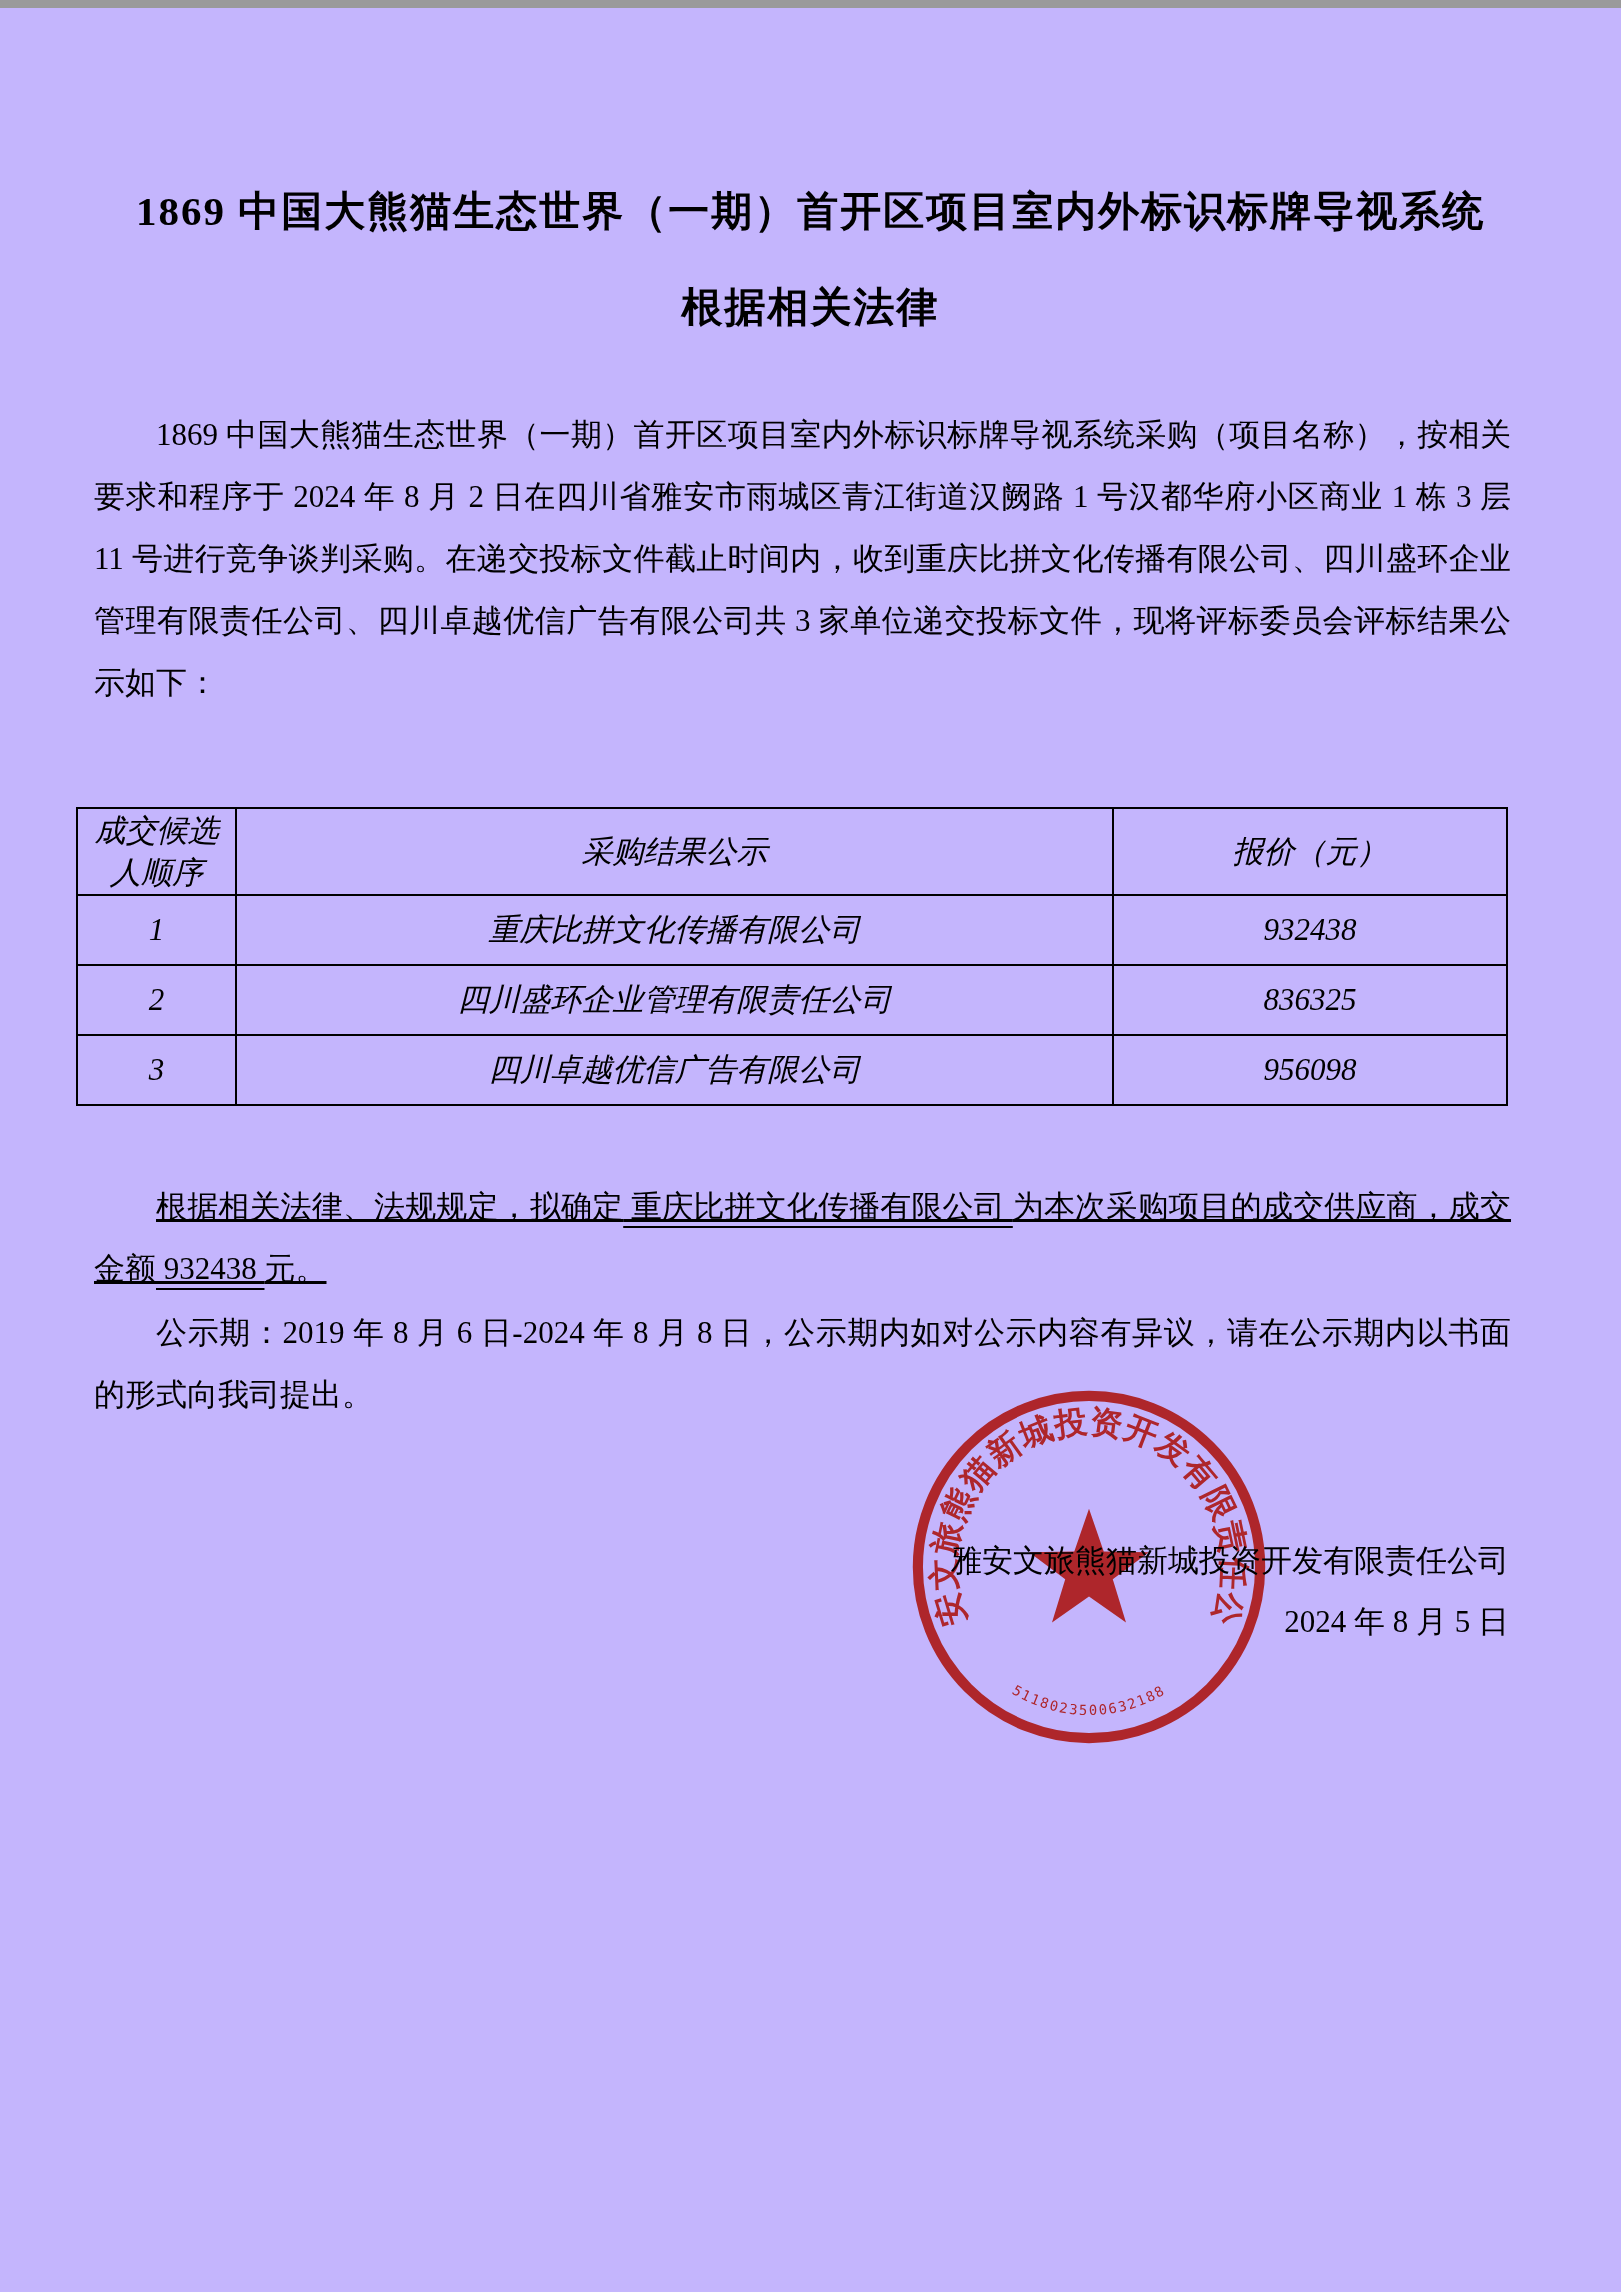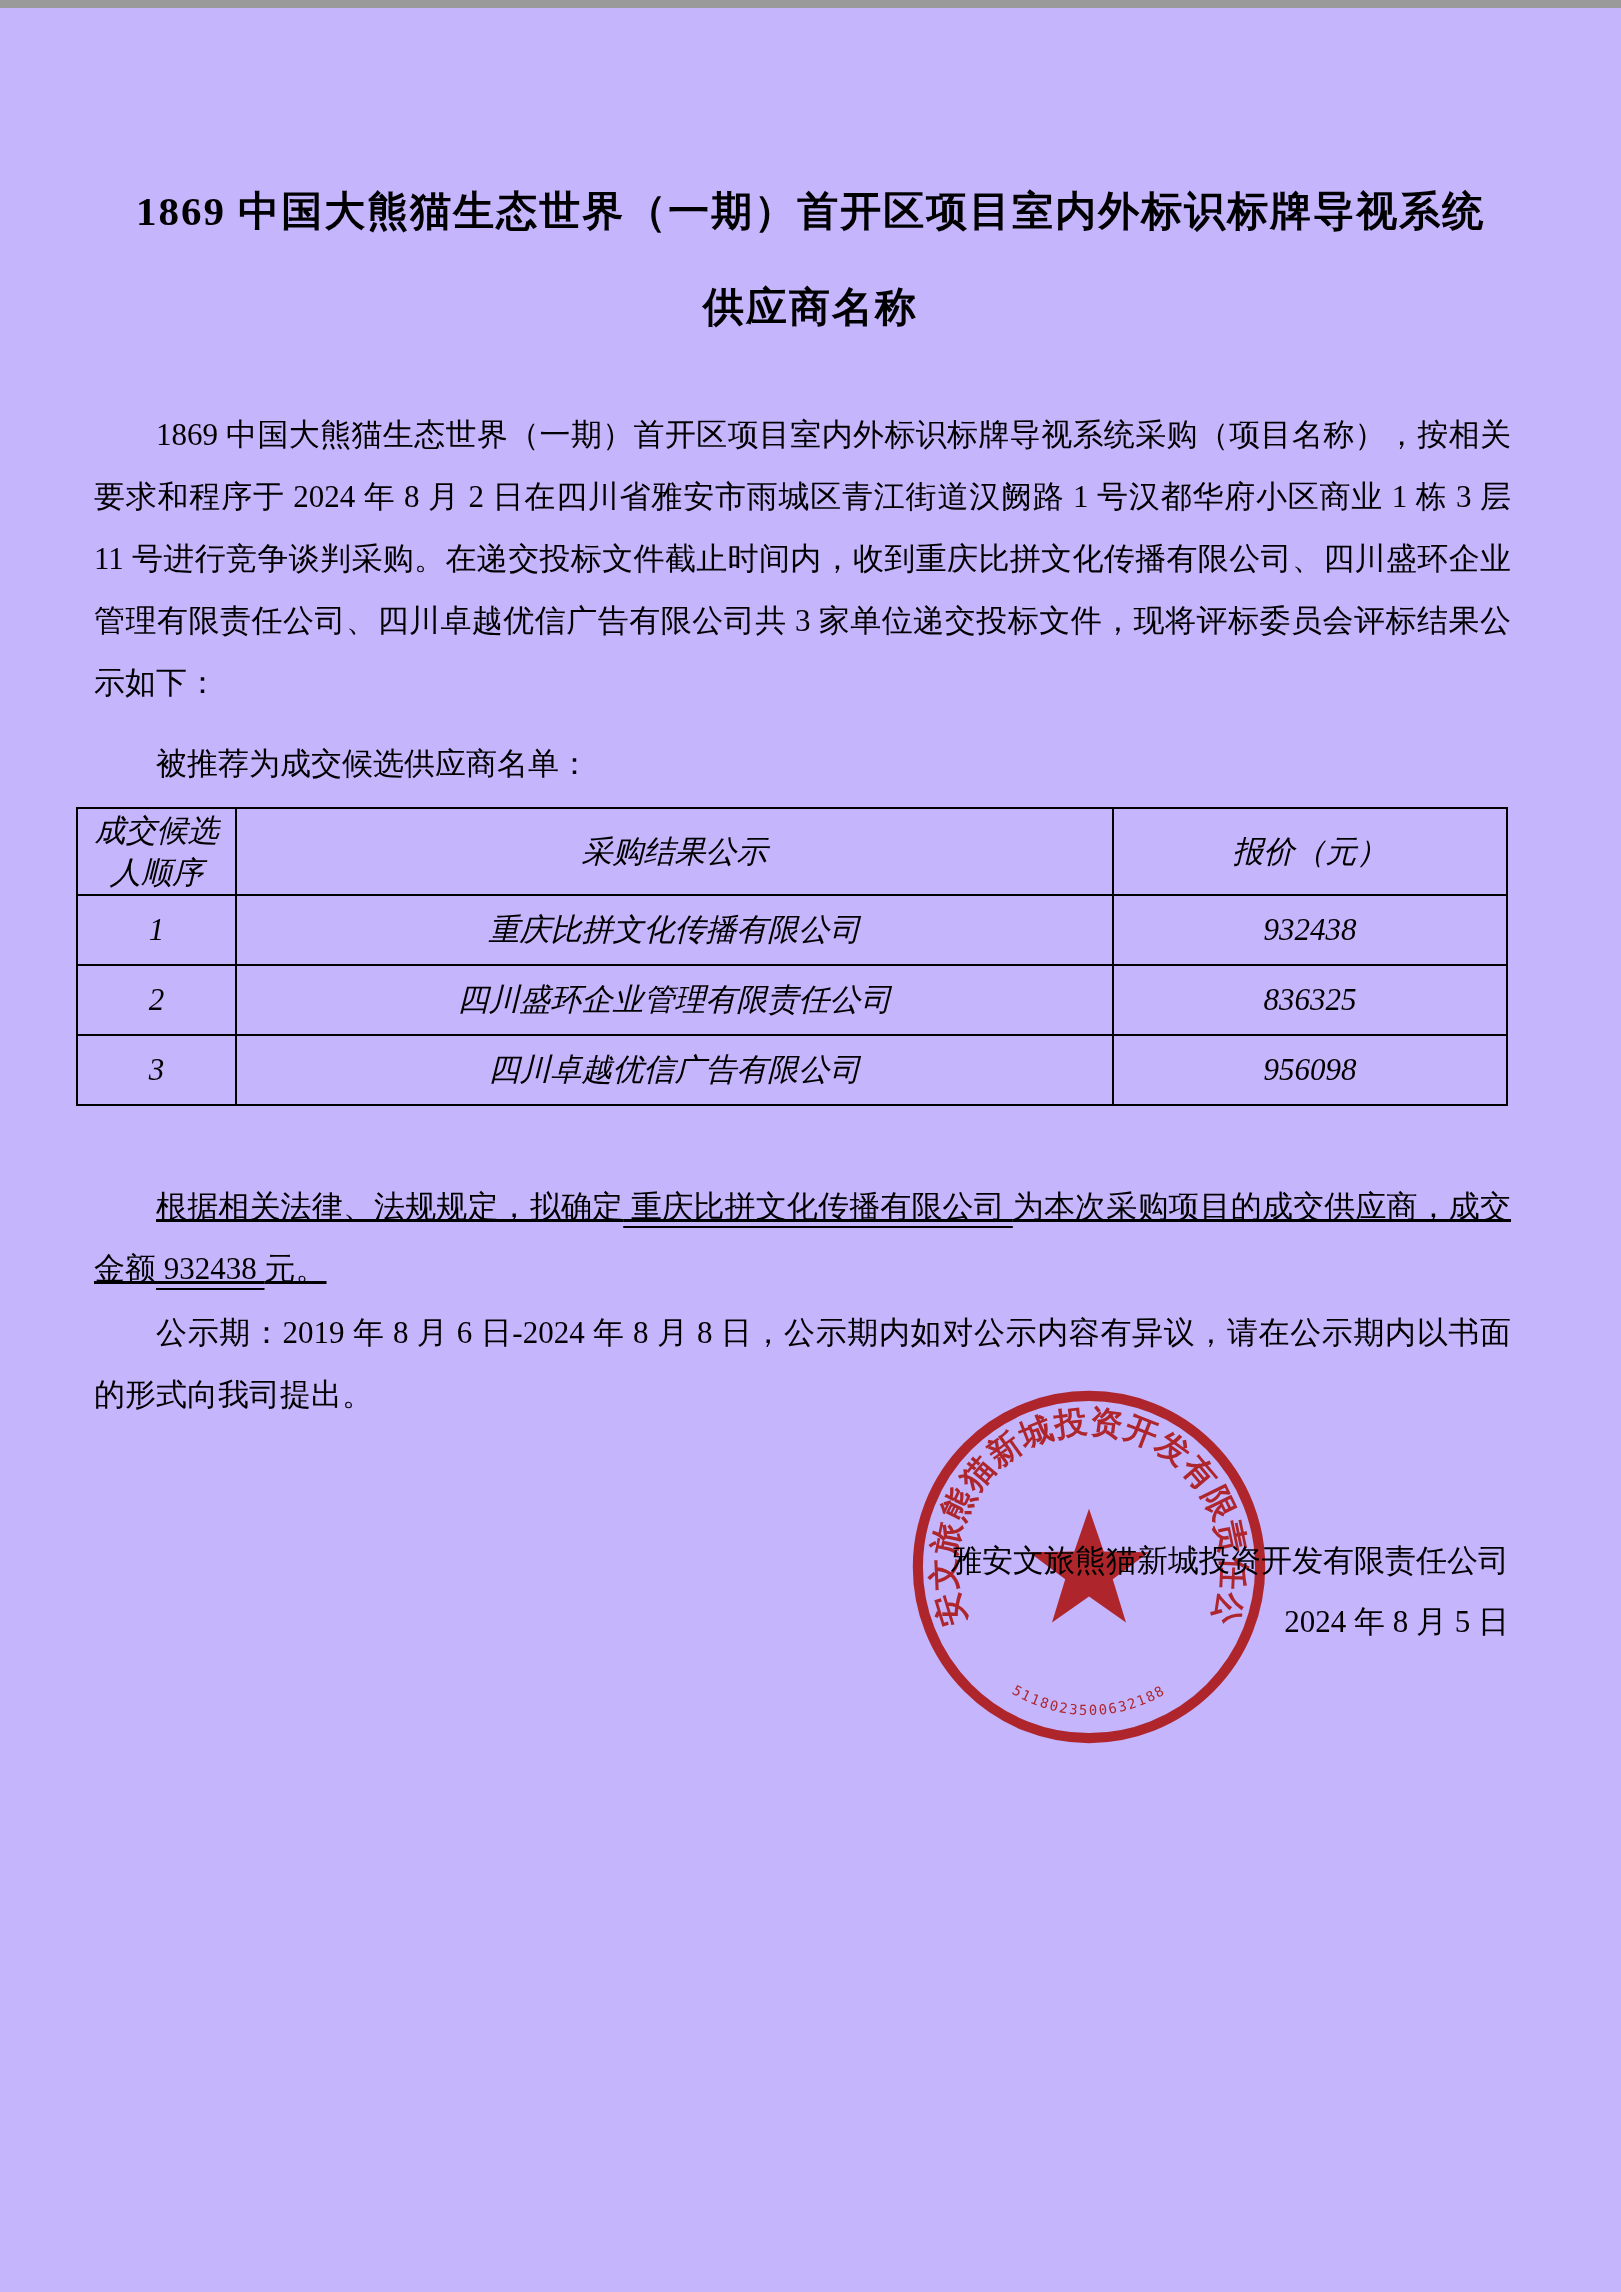--- a/index.html
+++ b/index.html
@@ -86,25 +86,24 @@
     opacity: 0.93;
     pointer-events: none;
   }
 </style>
 </head>
 <body>
 
 <div class="page">
 
   <div class="doc-title title-1">1869 中国大熊猫生态世界（一期）首开区项目室内外标识标牌导视系统</div>
-  <div class="doc-title title-2">供应商名称</div>
+  <div class="doc-title title-2">根据相关法律</div>
 
   <p class="para p-intro">1869 中国大熊猫生态世界（一期）首开区项目室内外标识标牌导视系统采购（项目名称），按相关要求和程序于 2024 年 8 月 2 日在四川省雅安市雨城区青江街道汉阙路 1 号汉都华府小区商业 1 栋 3 层 11 号进行竞争谈判采购。在递交投标文件截止时间内，收到重庆比拼文化传播有限公司、四川盛环企业管理有限责任公司、四川卓越优信广告有限公司共 3 家单位递交投标文件，现将评标委员会评标结果公示如下：</p>
 
-  <p class="para p-listintro">被推荐为成交候选供应商名单：</p>
 
   <table class="result-table">
     <colgroup>
       <col class="col-rank">
         <col class="col-name">
         <col class="col-price">
     </colgroup>
     <thead>
       <tr>
         <th>成交候选人顺序</th>

